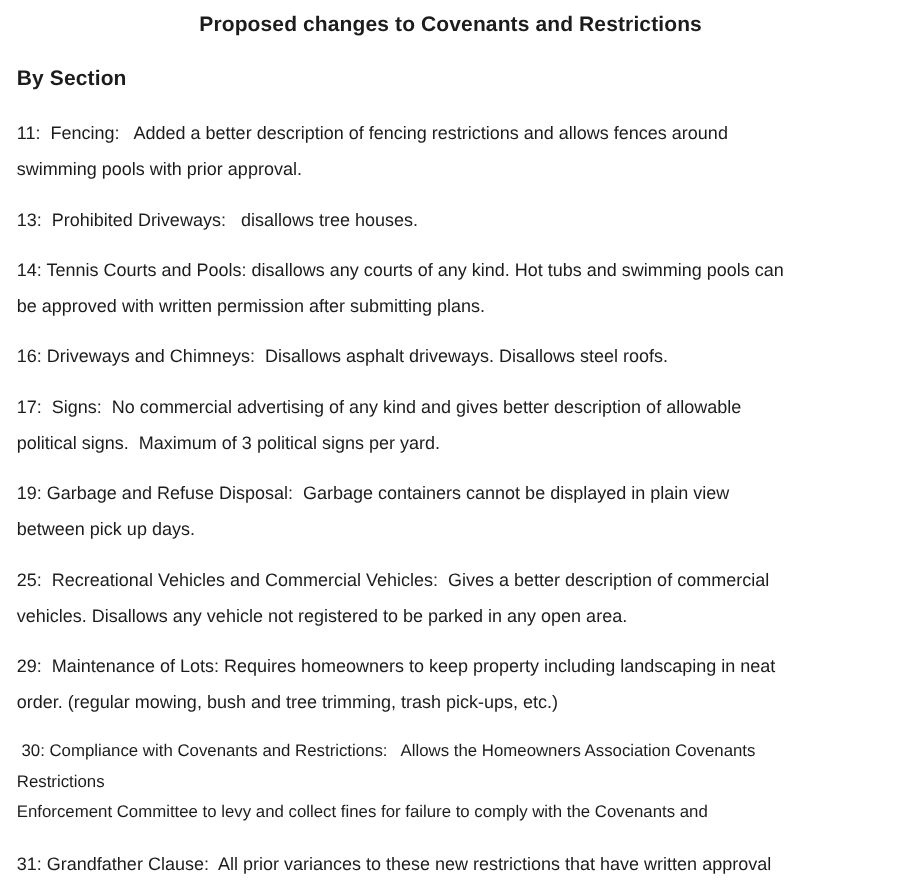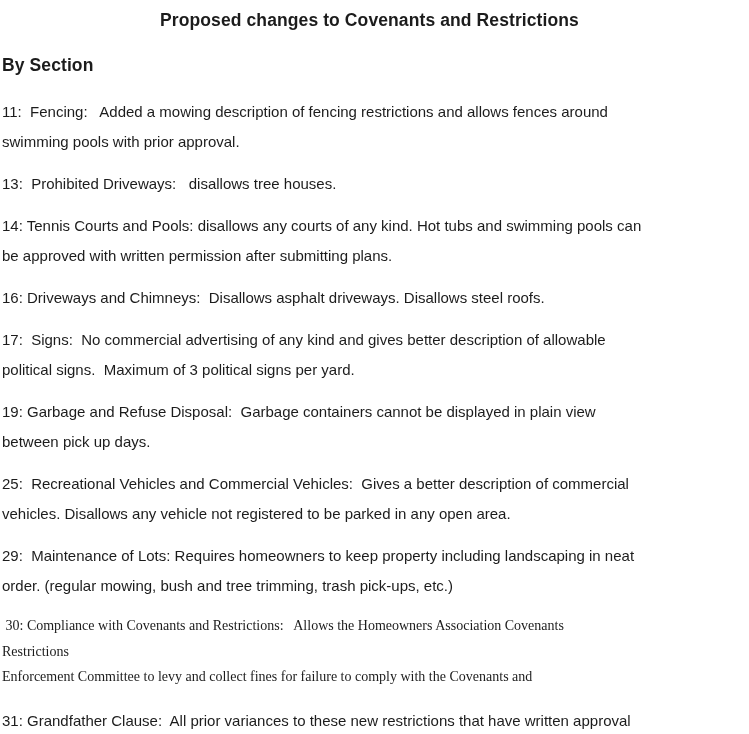--- a/index.html
+++ b/index.html
@@ -8,21 +8,21 @@
     background: #ffffff;
   }
   body {
     width: 749px;
     height: 734px;
     overflow: hidden;
     font-family: "Liberation Sans", sans-serif;
     color: #1c1c1c;
   }
   .doc {
-    padding: 8px 12px 0 2px;
+    padding: 8px 12px 0 14px;
   }
   .doc-title {
     text-align: center;
     font-weight: bold;
     font-size: 17.5px;
     line-height: 21px;
     margin: 2px 0 0 0;
     letter-spacing: 0.1px;
   }
   .doc-subtitle {
@@ -38,35 +38,34 @@
   }
   .para {
     font-size: 15px;
     line-height: 30px;
     margin: 0 0 12px 0;
   }
   .para.small {
     font-size: 14px;
     line-height: 25.5px;
     margin-bottom: 16px;
-    font-family: Liberation Serif, serif;
   }
   .line {
     white-space: pre;
   }
 </style>
 </head>
 <body>
 
 <div class="doc">
   <div class="doc-title">Proposed changes to Covenants and Restrictions</div>
   <div class="doc-subtitle">By Section</div>
   <div class="doc-body">
       <div class="para">
-        <div class="line">11:  Fencing:   Added a mowing description of fencing restrictions and allows fences around</div>
+        <div class="line">11:  Fencing:   Added a better description of fencing restrictions and allows fences around</div>
         <div class="line">swimming pools with prior approval.</div>
       </div>
       <div class="para">
         <div class="line">13:  Prohibited Driveways:   disallows tree houses.</div>
       </div>
       <div class="para">
         <div class="line">14: Tennis Courts and Pools: disallows any courts of any kind. Hot tubs and swimming pools can</div>
         <div class="line">be approved with written permission after submitting plans.</div>
       </div>
       <div class="para">

